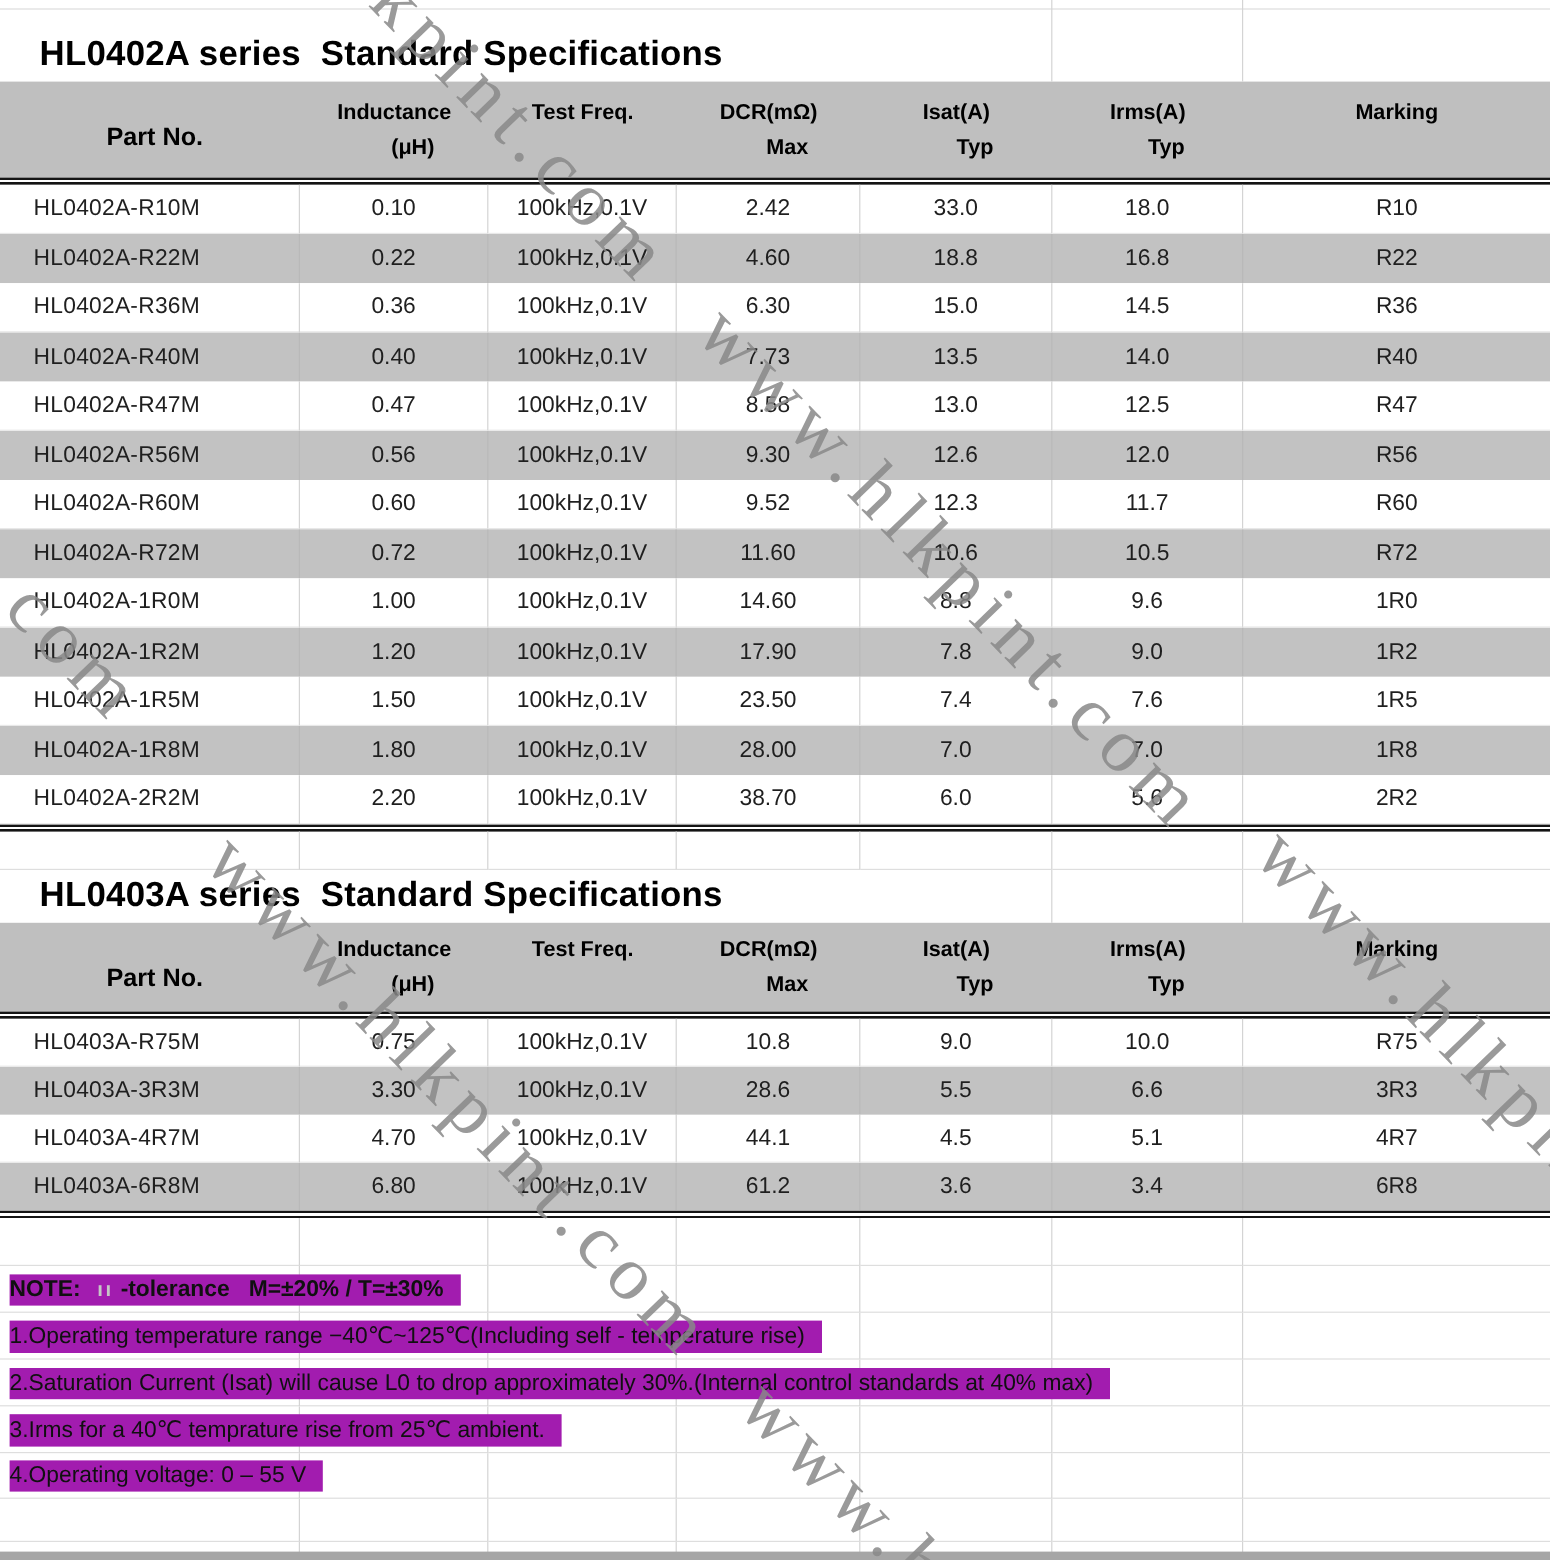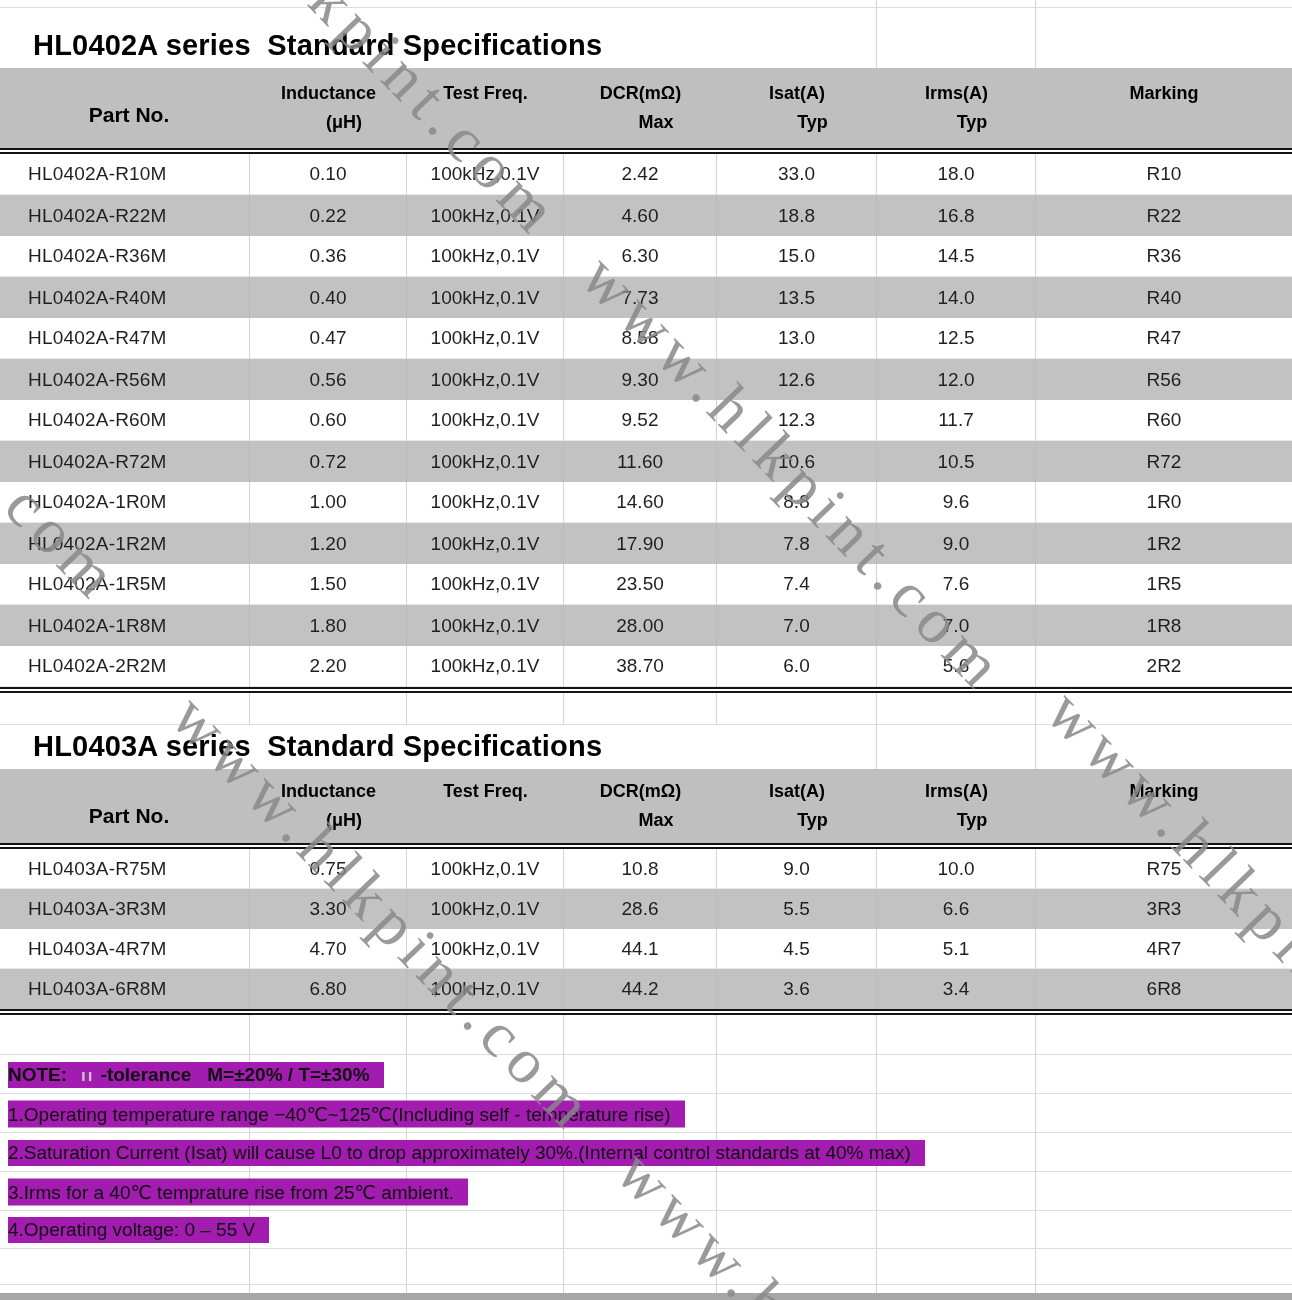--- a/index.html
+++ b/index.html
@@ -331,21 +331,21 @@
           <div class="dcell c2">100kHz,0.1V</div>
           <div class="dcell c3">44.1</div>
           <div class="dcell c4">4.5</div>
           <div class="dcell c5">5.1</div>
           <div class="dcell c6">4R7</div>
         </div>
         <div class="drow stripe">
           <div class="dcell c0">HL0403A-6R8M</div>
           <div class="dcell c1">6.80</div>
           <div class="dcell c2">100kHz,0.1V</div>
-          <div class="dcell c3">44.2</div>
+          <div class="dcell c3">61.2</div>
           <div class="dcell c4">3.6</div>
           <div class="dcell c5">3.4</div>
           <div class="dcell c6">6R8</div>
         </div>
       </div>
     <div class="dbl"></div>
   </div>
 
   <div class="grow sp2">
       <div class="gc"></div>

